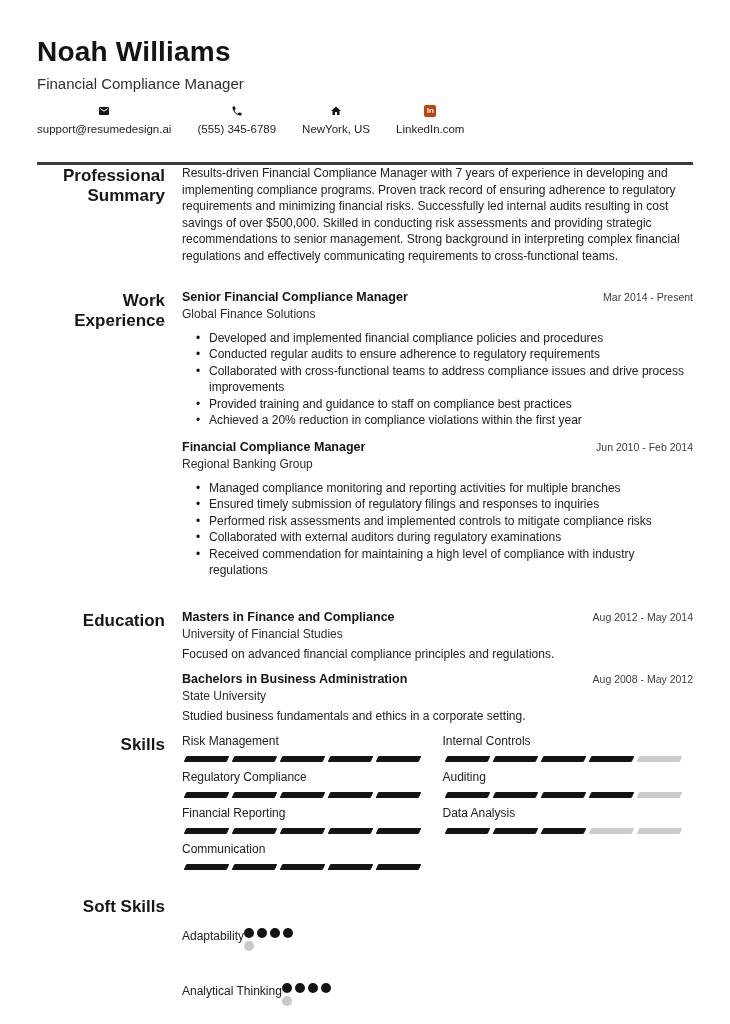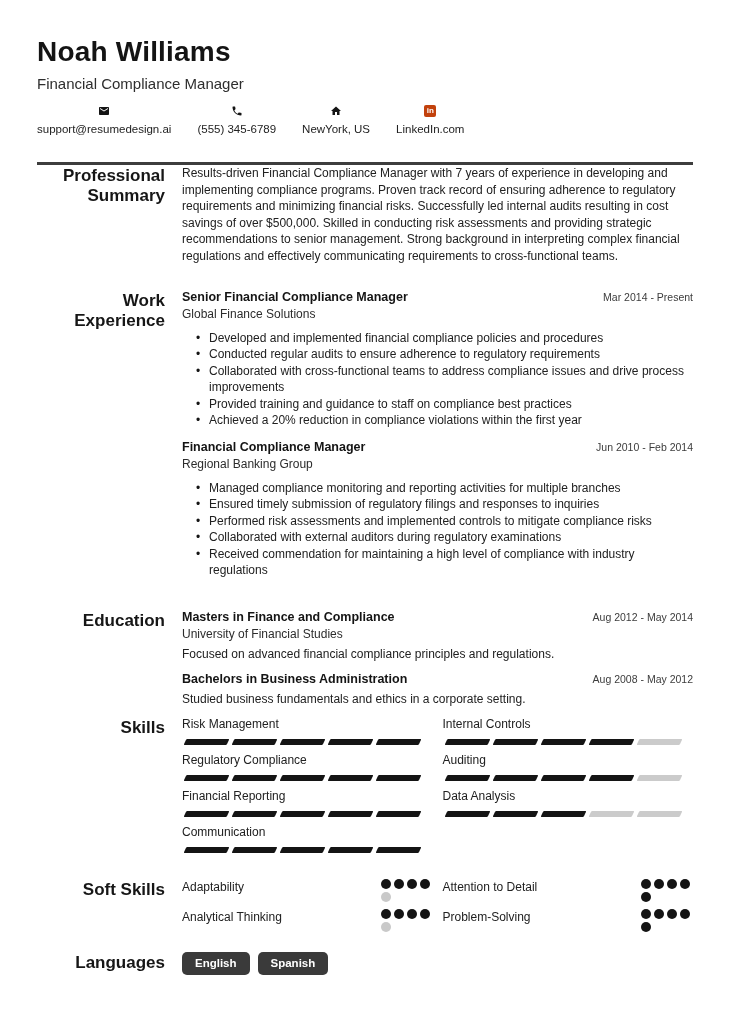--- a/index.html
+++ b/index.html
@@ -52,21 +52,21 @@
 
   .section.skills { }
   .two-col { display: grid; grid-template-columns: 1fr 1fr; column-gap: 10px; align-items: start; }
   .skill { margin-bottom: 8px; }
   .skill-name { font-size: 12px; color: #212121; }
   .skill-bar { display: flex; gap: 5px; margin-top: 8px; height: 6px; padding-left: 3px; }
   .seg { display: inline-block; width: 43px; height: 6px; background: #cbcbcb; transform: skewX(-25deg); border-radius: 1px; }
   .seg.on { background: #141414; }
 
   .section.soft { margin-top: 18px; }
-  .soft-item { display: flex; justify-content: space-between; align-items: flex-start; margin-bottom: 7px; min-height: 23px; }
+  .soft-item { display: flex; align-items: flex-start; margin-bottom: 7px; min-height: 23px; margin-top: 32px; }
   .soft-name { font-size: 12px; color: #212121; padding-top: 1px; }
   .dots { display: flex; flex-wrap: wrap; gap: 3px; width: 52px; }
   .dot { width: 10px; height: 10px; border-radius: 50%; background: #c9c9c9; }
   .dot.on { background: #141414; }
 
   .section.languages { margin-top: 13px; }
   .pill-row { display: flex; gap: 8px; }
   .pill {
     background: #3a3a3a; color: #ffffff; font-size: 11.5px; font-weight: 700;
     padding: 5px 13px 6px 13px; border-radius: 5px; line-height: 1.1;
@@ -170,20 +170,21 @@
           <span class="entry-date">Aug 2012 - May 2014</span>
         </div>
         <div class="entry-sub">University of Financial Studies</div>
         <div class="edu-desc">Focused on advanced financial compliance principles and regulations.</div>
       </div>
       <div class="entry">
         <div class="entry-head">
           <span class="entry-title">Bachelors in Business Administration</span>
           <span class="entry-date">Aug 2008 - May 2012</span>
         </div>
+        <div class="entry-sub">State University</div>
         <div class="edu-desc">Studied business fundamentals and ethics in a corporate setting.</div>
       </div>
     </div>
   </div>
 
   <div class="section skills">
     <div class="sec-head">
       <span>Skills</span>
     </div>
     <div class="two-col">
@@ -284,42 +285,20 @@
           <span class="soft-name">Analytical Thinking</span>
           <span class="dots">
               <i class="dot on"></i>
               <i class="dot on"></i>
               <i class="dot on"></i>
               <i class="dot on"></i>
               <i class="dot"></i>
             </span>
         </div>
       </div>
-      <div>
-        <div class="soft-item">
-          <span class="soft-name">Attention to Detail</span>
-          <span class="dots">
-              <i class="dot on"></i>
-              <i class="dot on"></i>
-              <i class="dot on"></i>
-              <i class="dot on"></i>
-              <i class="dot on"></i>
-            </span>
-        </div>
-        <div class="soft-item">
-          <span class="soft-name">Problem-Solving</span>
-          <span class="dots">
-              <i class="dot on"></i>
-              <i class="dot on"></i>
-              <i class="dot on"></i>
-              <i class="dot on"></i>
-              <i class="dot on"></i>
-            </span>
-        </div>
-      </div>
     </div>
   </div>
 
   <div class="section languages">
     <div class="sec-head">
       <span>Languages</span>
     </div>
     <div class="pill-row">
       <span class="pill">English</span>
       <span class="pill">Spanish</span>

